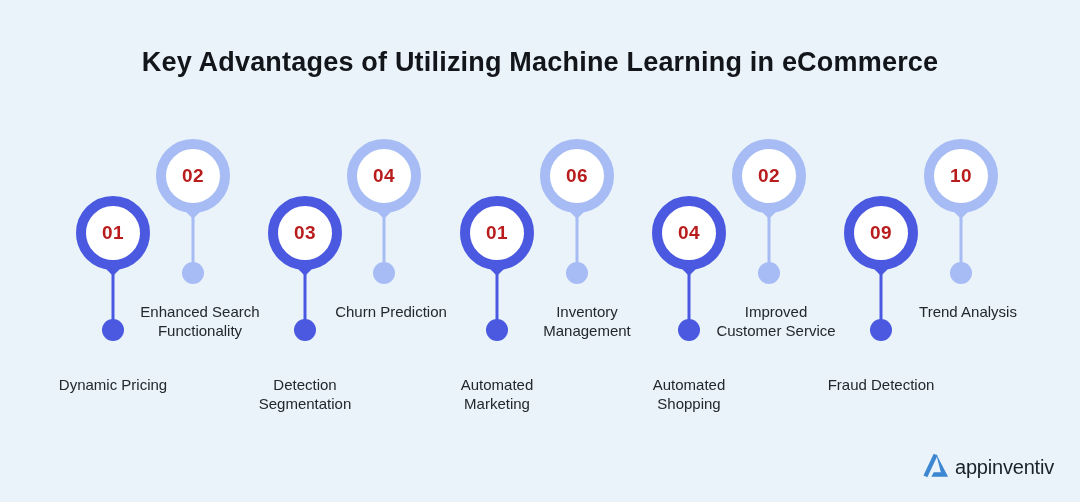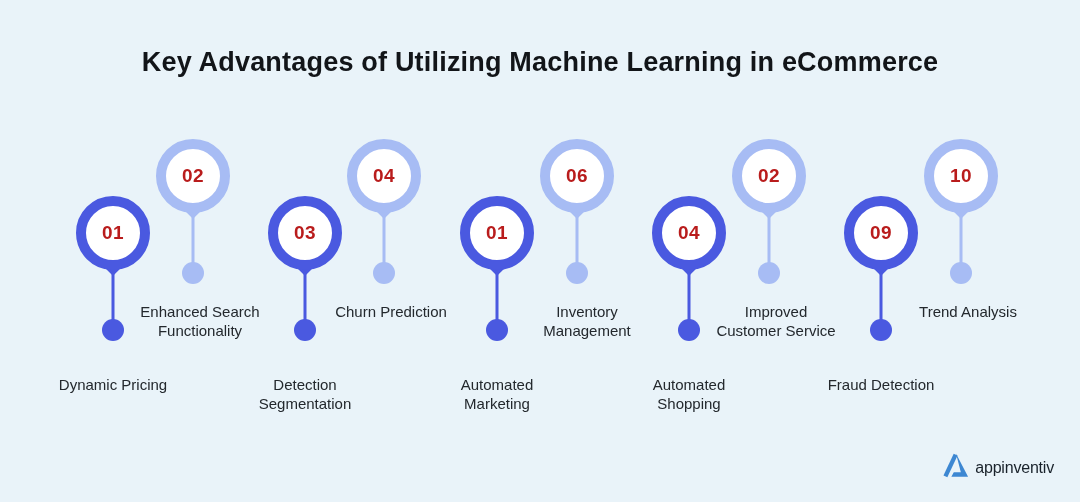--- a/index.html
+++ b/index.html
@@ -56,21 +56,21 @@
   .pos-high .tail   { top:202px; }
   .pos-high .stem   { top:208px; height:58px; }
   .pos-high .dot    { top:262px; }
   .pos-high .label  { top:302px; }
 
   .logo {
     position:absolute; right:26px; bottom:19px;
     display:flex; align-items:center; gap:6px;
   }
   .logo-text {
-    font-size:16px; font-weight:500; letter-spacing:-0.2px;
+    font-size:20px; font-weight:500; letter-spacing:-0.2px;
     color: var(--logo-text-c, #19222B);
   }
 </style>
 </head>
 <body>
 
 <div class="canvas" style="--bg: #E9F3F9; --primary: #4A59E0; --secondary: #A7BCF4; --title-c: #121519; --label-c: #23282D; --logo-text-c: #19222B;">
   <div class="title">Key Advantages of Utilizing Machine Learning in eCommerce</div>
 
   <div id="items-root">

